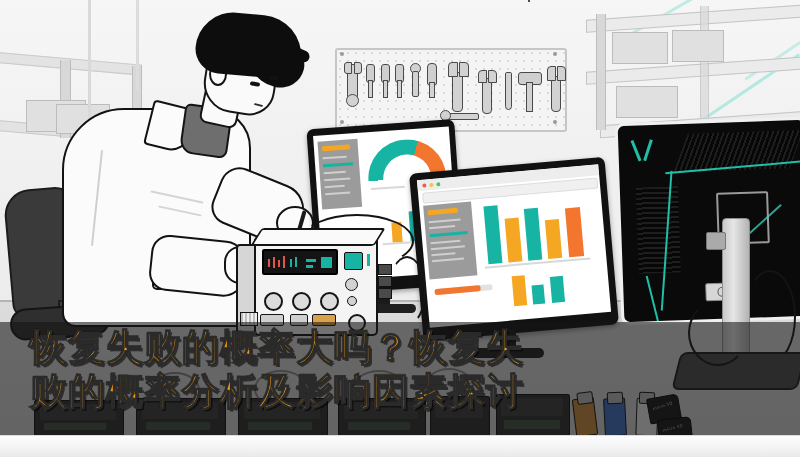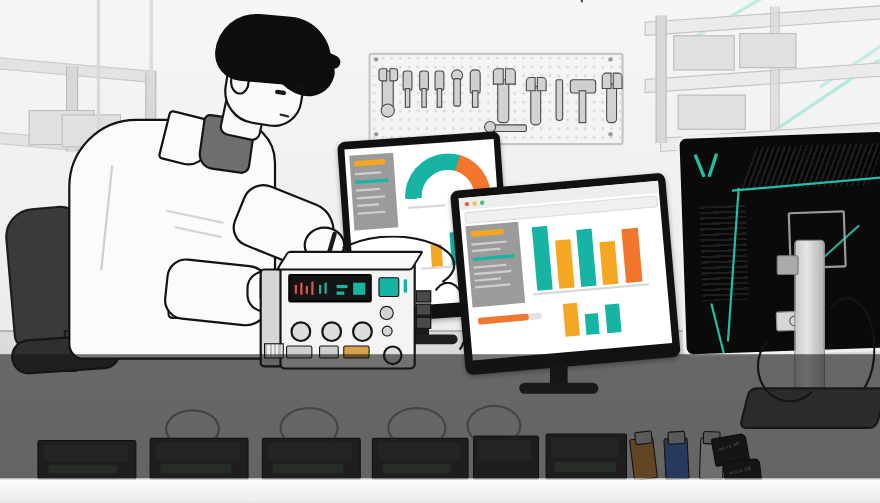--- a/index.html
+++ b/index.html
@@ -411,16 +411,18 @@
 
   <div class="abs sd" style="left:648px;top:396px;width:30px;height:24px;transform:rotate(-10deg);">
     <div class="sd-txt abs" style="left:4px;top:6px;">micro SD</div>
   </div>
   <div class="abs sd" style="left:658px;top:418px;width:32px;height:24px;transform:rotate(-6deg);">
     <div class="sd-txt abs" style="left:4px;top:6px;">micro SD</div>
   </div>
 
   <div class="abs overlay"></div>
 
+  <div class="abs title">恢复失败的概率大吗？恢复失
+败的概率分析及影响因素探讨</div>
 
   <div class="abs bottom-strip"></div>
 
 </div>
 
 </body></html>

